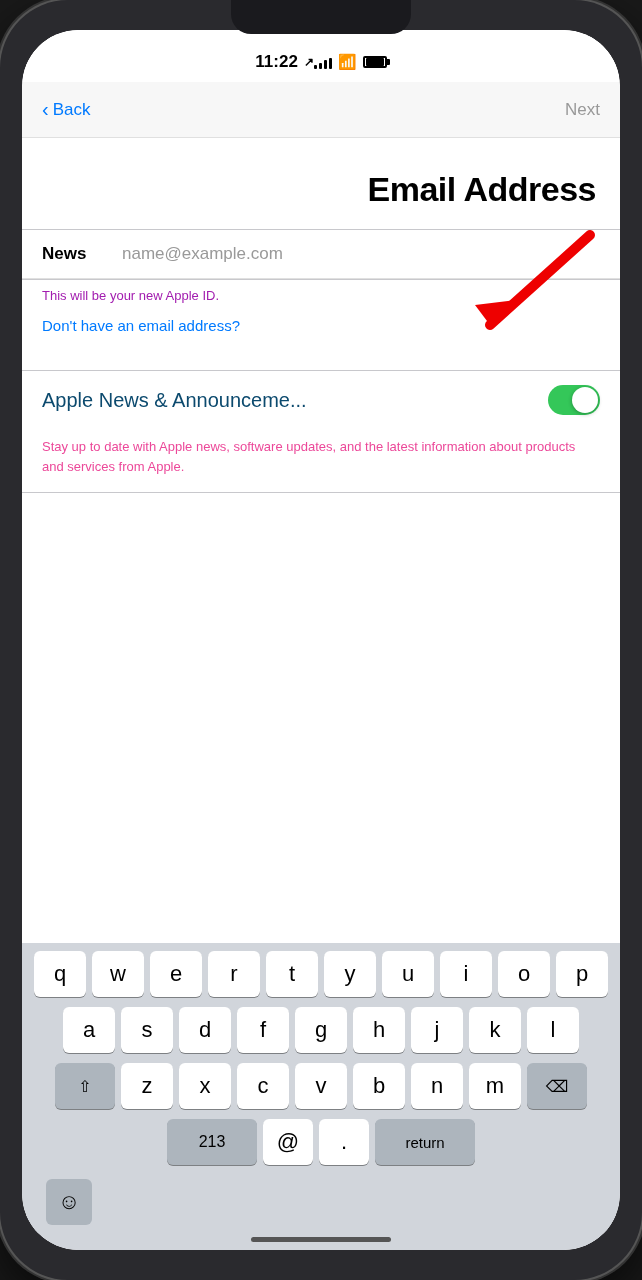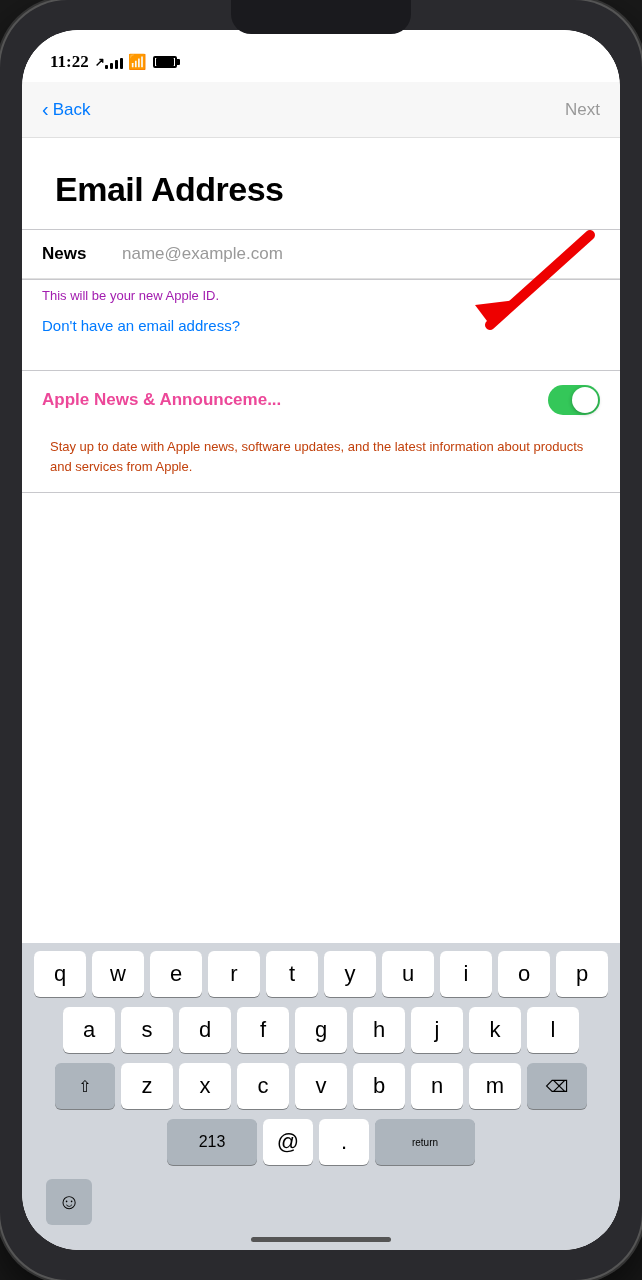--- a/index.html
+++ b/index.html
@@ -39,24 +39,23 @@
       overflow: hidden;
       display: flex;
       flex-direction: column;
     }
     
     .status-bar {
       height: 52px;
       background: #fff;
       display: flex;
       align-items: center;
-      justify-content: flex-start;
+      justify-content: center;
       padding: 12px 28px 0;
       flex-shrink: 0;
-      font-family: Liberation Serif, serif;
     }
     .status-time {
       font-size: 17px;
       font-weight: 600;
       color: #000;
       display: flex;
       align-items: center;
       gap: 4px;
     }
     .status-icons {
@@ -107,22 +106,22 @@
     }
     
     .content {
       flex: 1;
       background: #fff;
       overflow: hidden;
       display: flex;
       flex-direction: column;
     }
     .page-title-section {
-      padding: 32px 33px 20px;
-      text-align: left;
+      padding: 32px 24px 20px;
+      text-align: right;
     }
     .page-title {
       font-size: 34px;
       font-weight: 700;
       color: #000;
       letter-spacing: -0.5px;
     }
     
     .form-section {
       border-top: 1px solid #c8c8cc;
@@ -178,23 +177,23 @@
       background: #fff;
       margin-top: 24px;
     }
     .toggle-row {
       display: flex;
       align-items: center;
       justify-content: space-between;
       padding: 14px 20px;
     }
     .toggle-label {
-      font-size: 17px;
-      font-weight: 700;
-      color: #ec4899;
+      font-size: 20px;
+      font-weight: 400;
+      color: #0c4a6e;
       flex: 1;
       margin-right: 12px;
     }
     .toggle-switch {
       width: 52px;
       height: 30px;
       background: #34c759;
       border-radius: 15px;
       position: relative;
       cursor: pointer;
@@ -205,23 +204,23 @@
       width: 26px;
       height: 26px;
       background: #fff;
       border-radius: 50%;
       top: 2px;
       right: 2px;
       box-shadow: 0 1px 4px rgba(0,0,0,0.3);
       transition: right 0.2s;
     }
     .toggle-description {
-      padding: 8px 28px 16px;
+      padding: 8px 20px 16px;
       font-size: 13px;
-      color: #c2410c;
+      color: #ec4899;
       line-height: 1.5;
     }
     
     .keyboard {
       background: #d1d5db;
       padding: 8px 4px 4px;
       flex-shrink: 0;
     }
     .key-row {
       display: flex;
@@ -258,21 +257,21 @@
       font-size: 16px;
     }
     .key-space {
       min-width: 200px;
       max-width: 240px;
       font-size: 16px;
     }
     .key-return {
       min-width: 88px;
       max-width: 100px;
-      font-size: 10px;
+      font-size: 15px;
     }
     .bottom-bar {
       background: #d1d5db;
       display: flex;
       justify-content: space-between;
       align-items: center;
       padding: 4px 20px 8px;
     }
     .emoji-key {
       background: #adb5bd;

